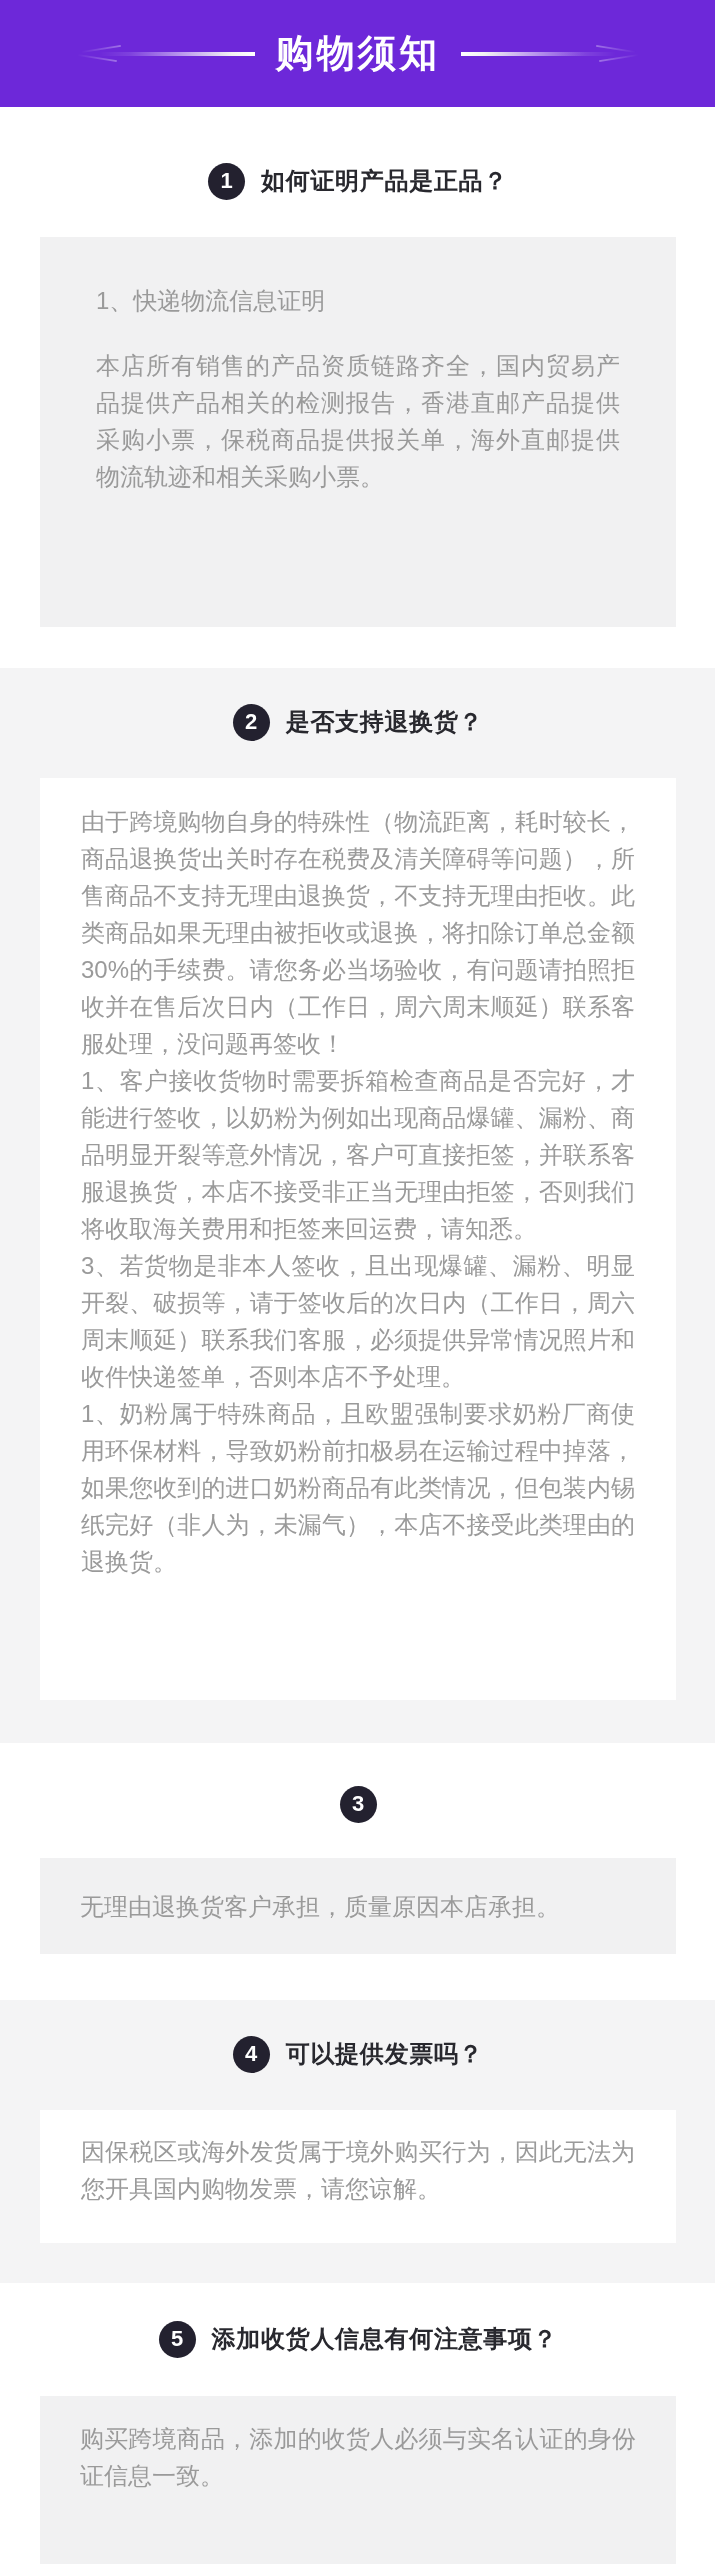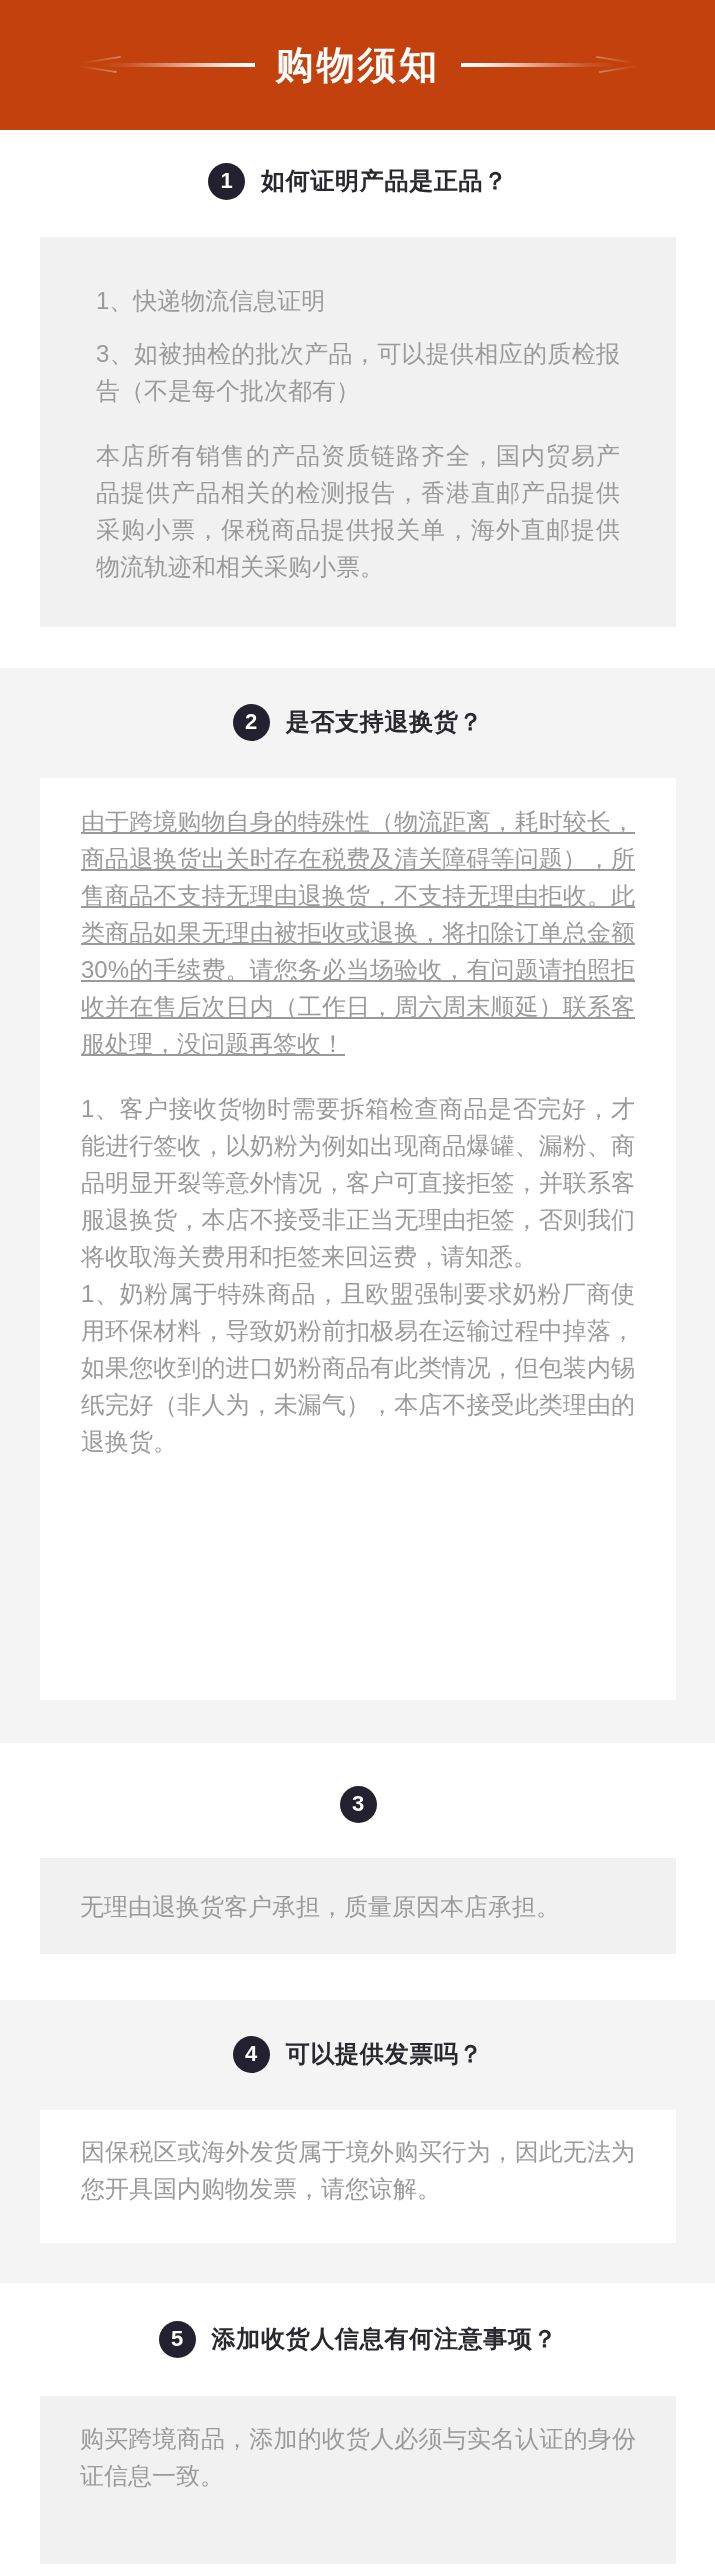--- a/index.html
+++ b/index.html
@@ -5,22 +5,22 @@
   html,body{margin:0;padding:0;background:#ffffff;}
   .page{
     position:relative;
     width:716px;height:2576px;
     background:#ffffff;
     font-family:"Liberation Sans","DejaVu Sans",sans-serif;
     overflow:hidden;
   }
   
   .header{
-    position:absolute;top:0;left:0;width:716px;height:130px;
-    background:#c2410c;
+    position:absolute;top:0;left:0;width:716px;height:107px;
+    background:#6d28d9;
     display:flex;align-items:center;justify-content:center;gap:20px;
   }
   .header-title{
     color:#ffffff;font-size:38px;font-weight:bold;letter-spacing:3.3px;
     white-space:nowrap;
   }
   .deco{position:relative;width:156px;height:6.6px;}
   .deco-main{
     position:absolute;top:1.3px;left:0;width:100%;height:4px;
     background:linear-gradient(90deg,rgba(255,255,255,0) 0%,rgba(255,255,255,0.12) 20%,rgba(255,255,255,0.55) 55%,#f2f2f2 85%,#ffffff 100%);
@@ -57,21 +57,21 @@
   .box-white{background:#ffffff;}
   .band{position:absolute;left:0;width:716px;background:#f4f4f5;}
 
   .box1{top:237px;height:390px;padding:29px 40px;}
   .box1 p{margin:16px;}
   .box1 p.gap-top{margin-top:28px;}
 
   .band2{top:668px;height:1075px;}
   .box2{top:778px;height:922px;padding:25px 41px 9.3px 41px;}
   .box2 p{margin:0;}
-  .box2 p.gap-bottom{margin-bottom:28px;text-decoration:underline;}
+  .box2 p.gap-bottom{}
 
   .box3{top:1858px;height:96px;padding:9px 40px;display:flex;align-items:center;}
 
   .band4{top:2000px;height:283px;}
   .box4{top:2110px;height:133px;padding:22.5px 41px;}
 
   .box5{top:2396px;height:168px;padding:24px 40px;}
 
   .h1{top:162px;}
   .h2{top:703px;}
@@ -97,32 +97,32 @@
       <div class="deco-main"></div>
     </div>
   </div>
 
   <div class="sec-heading h1">
     <div class="badge">1</div>
     <div class="sec-title">如何证明产品是正品？</div>
   </div>
   <div class="box box-gray box1">
     <p class="txt">1、快递物流信息证明</p>
-    <p class="txt">3、如被抽检的批次产品，可以提供相应的质检报告（不是每个批次都有）</p>
     <p class="txt gap-top">本店所有销售的产品资质链路齐全，国内贸易产品提供产品相关的检测报告，香港直邮产品提供采购小票，保税商品提供报关单，海外直邮提供物流轨迹和相关采购小票。</p>
   </div>
 
   <div class="band band2"></div>
   <div class="sec-heading h2">
     <div class="badge">2</div>
     <div class="sec-title">是否支持退换货？</div>
   </div>
   <div class="box box-white box2">
     <p class="txt gap-bottom">由于跨境购物自身的特殊性（物流距离，耗时较长，商品退换货出关时存在税费及清关障碍等问题），所售商品不支持无理由退换货，不支持无理由拒收。此类商品如果无理由被拒收或退换，将扣除订单总金额30%的手续费。请您务必当场验收，有问题请拍照拒收并在售后次日内（工作日，周六周末顺延）联系客服处理，没问题再签收！</p>
     <p class="txt">1、客户接收货物时需要拆箱检查商品是否完好，才能进行签收，以奶粉为例如出现商品爆罐、漏粉、商品明显开裂等意外情况，客户可直接拒签，并联系客服退换货，本店不接受非正当无理由拒签，否则我们将收取海关费用和拒签来回运费，请知悉。</p>
+    <p class="txt">3、若货物是非本人签收，且出现爆罐、漏粉、明显开裂、破损等，请于签收后的次日内（工作日，周六周末顺延）联系我们客服，必须提供异常情况照片和收件快递签单，否则本店不予处理。</p>
     <p class="txt">1、奶粉属于特殊商品，且欧盟强制要求奶粉厂商使用环保材料，导致奶粉前扣极易在运输过程中掉落，如果您收到的进口奶粉商品有此类情况，但包装内锡纸完好（非人为，未漏气），本店不接受此类理由的退换货。</p>
   </div>
 
   <div class="sec-heading h3">
     <div class="badge">3</div>
   </div>
   <div class="box box-gray box3">
     <p class="txt">无理由退换货客户承担，质量原因本店承担。</p>
   </div>
 

